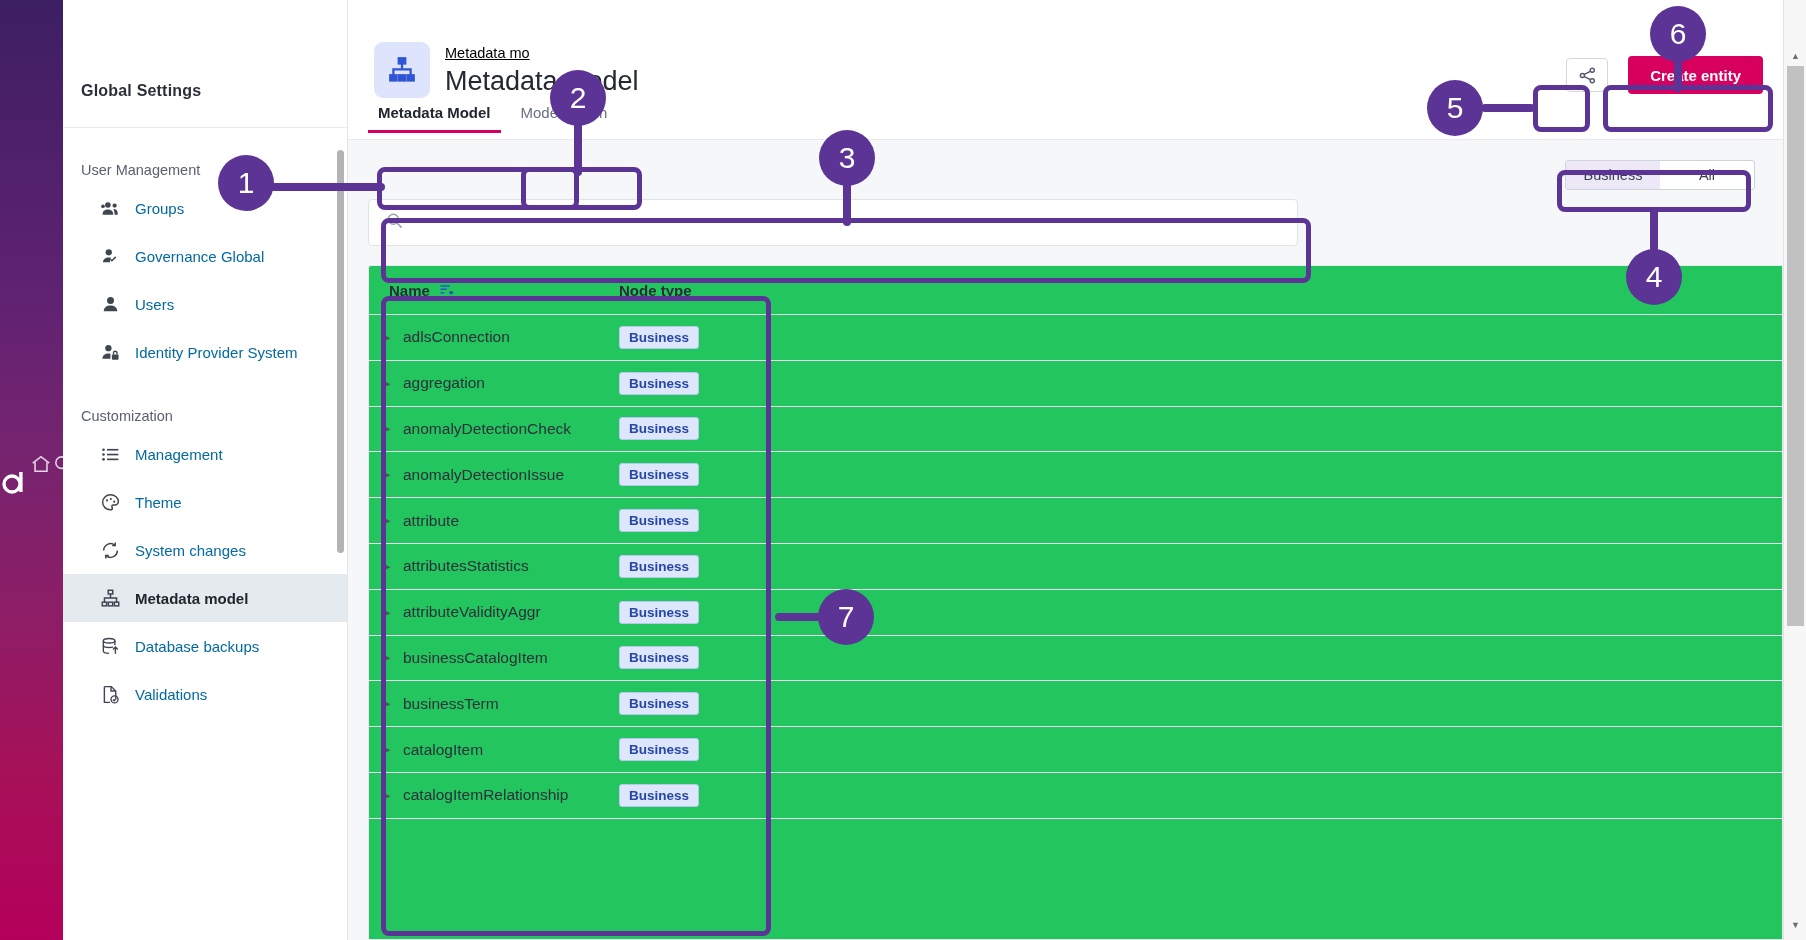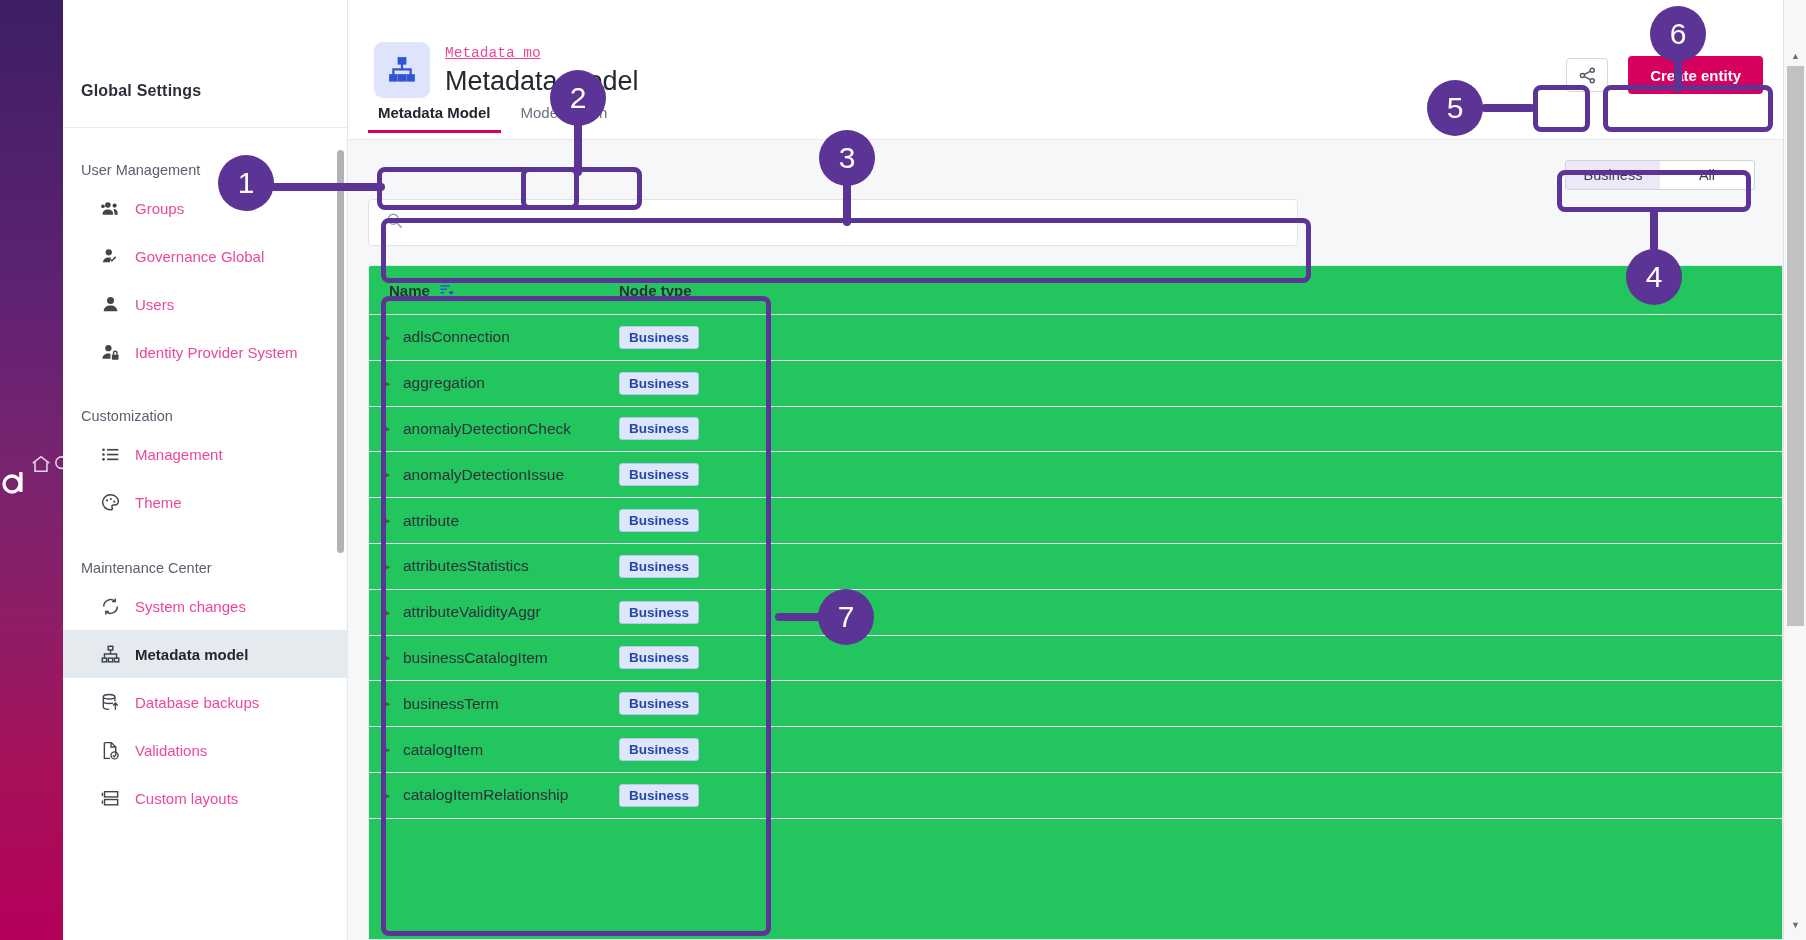--- a/index.html
+++ b/index.html
@@ -30,35 +30,35 @@
 
   
   .sidebar { position:absolute; left:63px; top:0; width:285px; height:940px;
              background:#fff; border-right:1px solid #e3e6ea; }
   .sidebar-title { font-size:16px; font-weight:bold; color:#2b2f38;
                    padding:82px 0 0 18px; letter-spacing:.2px; }
   .sidebar-divider { margin-top:27px; height:1px; background:#e7eaee; }
   .sidebar-scroll { position:relative; height:843px; overflow:hidden; padding-top:16px; }
   .nav-group-title { font-size:14.5px; color:#5a6070; padding:18px 0 6px 18px; }
   .nav-item { display:flex; align-items:center; gap:14px; height:48px;
-              padding-left:36px; font-size:15px; color:#ec4899; cursor:pointer; }
+              padding-left:36px; font-size:15px; color:#0369a1; cursor:pointer; }
   .nav-item.active { background:#e4eaee; font-weight:bold; color:#22262f; }
   .nav-item .ni { width:22px; height:22px; display:flex; align-items:center;
                   justify-content:center; color:#3f4650; flex:0 0 22px; }
   .sb-scrollbar { position:absolute; right:3px; top:22px; width:7px; height:403px;
                   background:#b3b3b3; border-radius:4px; }
 
   
   .main { position:absolute; left:348px; top:0; right:23px; height:940px; background:#f5f7f9; }
   .main-header { background:#fff; height:140px; position:relative; border-bottom:1px solid #e6eaee; }
   .hdr-icon { position:absolute; left:26px; top:42px; width:56px; height:56px;
               background:#dde4fb; border-radius:9px; display:flex;
               align-items:center; justify-content:center; color:#2f55d4; }
-  .crumb { position:absolute; left:97px; top:45px; font-size:14.5px; color:#ec4899;
-           text-decoration:underline; cursor:pointer; white-space:nowrap;font-family:Liberation Mono, monospace; }
+  .crumb { position:absolute; left:97px; top:45px; font-size:14.5px; color:#000000;
+           text-decoration:underline; cursor:pointer; white-space:nowrap; }
   .page-title { position:absolute; left:97px; top:66px; font-size:27px;
                 color:#24282f; white-space:nowrap; }
   .hdr-actions { position:absolute; right:20px; top:56px; display:flex;
                  align-items:center; gap:20px; }
   .share-btn { width:42px; height:34px; background:#fff; border:1px solid #d4d8de;
                border-radius:4px; display:flex; align-items:center;
                justify-content:center; color:#53596a; cursor:pointer; }
   .create-btn { background:#d8005e; color:#fff; font-size:15px; font-weight:bold;
                 border:none; border-radius:4px; height:38px; padding:0 22px;
                 cursor:pointer; font-family:inherit; }
@@ -310,21 +310,20 @@
           <svg width="21" height="21" viewBox="0 0 24 24" fill="none" stroke="currentColor" stroke-width="1.7">
             <path d="M12 3.2C7 3.2 3 7 3 11.8s4 8.6 9 8.6c1.4 0 2.2-.8 2.2-1.8 0-.9-.7-1.3-.7-2.1 0-.9.7-1.6 1.7-1.6h1.6c2.3 0 4.2-1.8 4.2-4 0-4.2-4-7.7-9-7.7z"></path>
             <circle cx="8" cy="9.6" r="1.2" fill="currentColor" stroke="none"></circle>
             <circle cx="12.4" cy="8" r="1.2" fill="currentColor" stroke="none"></circle>
             <circle cx="16.3" cy="11" r="1.2" fill="currentColor" stroke="none"></circle>
           </svg>
         </span>
         <span>Theme</span>
       </div>
 
-      <div class="nav-group-title" style="padding-top:34px;">Maintenance Center</div>
 
       <div class="nav-item">
         <span class="ni">
           <svg width="21" height="21" viewBox="0 0 24 24" fill="none" stroke="currentColor" stroke-width="1.7">
             <path d="M4.2 12a7.8 7.8 0 0112.8-6"></path>
               <path d="M19.8 12a7.8 7.8 0 01-12.8 6"></path>
             <path d="M17.4 2.8V6.3h-3.5"></path>
               <path d="M6.6 21.2v-3.5h3.5"></path>
           </svg>
         </span>
@@ -365,30 +364,20 @@
             <path d="M5 3h8l5 5v8"></path>
               <path d="M5 3v18h6.5"></path>
               <path d="M12.6 3.3V8H17.6"></path>
             <circle cx="16.6" cy="17.6" r="4" fill="none"></circle>
               <path d="M14.8 17.7l1.4 1.5 2.4-2.9"></path>
           </svg>
         </span>
         <span>Validations</span>
       </div>
 
-      <div class="nav-item">
-        <span class="ni">
-          <svg width="21" height="21" viewBox="0 0 24 24" fill="none" stroke="currentColor" stroke-width="1.6">
-            <rect x="5.2" y="4.2" width="15" height="6"></rect>
-              <rect x="5.2" y="13.2" width="15" height="6"></rect>
-            <path d="M2.8 5.4v3.6M2.8 14.4v3.6"></path>
-          </svg>
-        </span>
-        <span>Custom layouts</span>
-      </div>
 
       <div class="sb-scrollbar"></div>
     </div>
   </div>
 
   <div class="main">
 
     <div class="main-header">
       <div class="hdr-icon">
         <svg width="30" height="30" viewBox="0 0 24 24" fill="none" stroke="currentColor" stroke-width="1.8">

